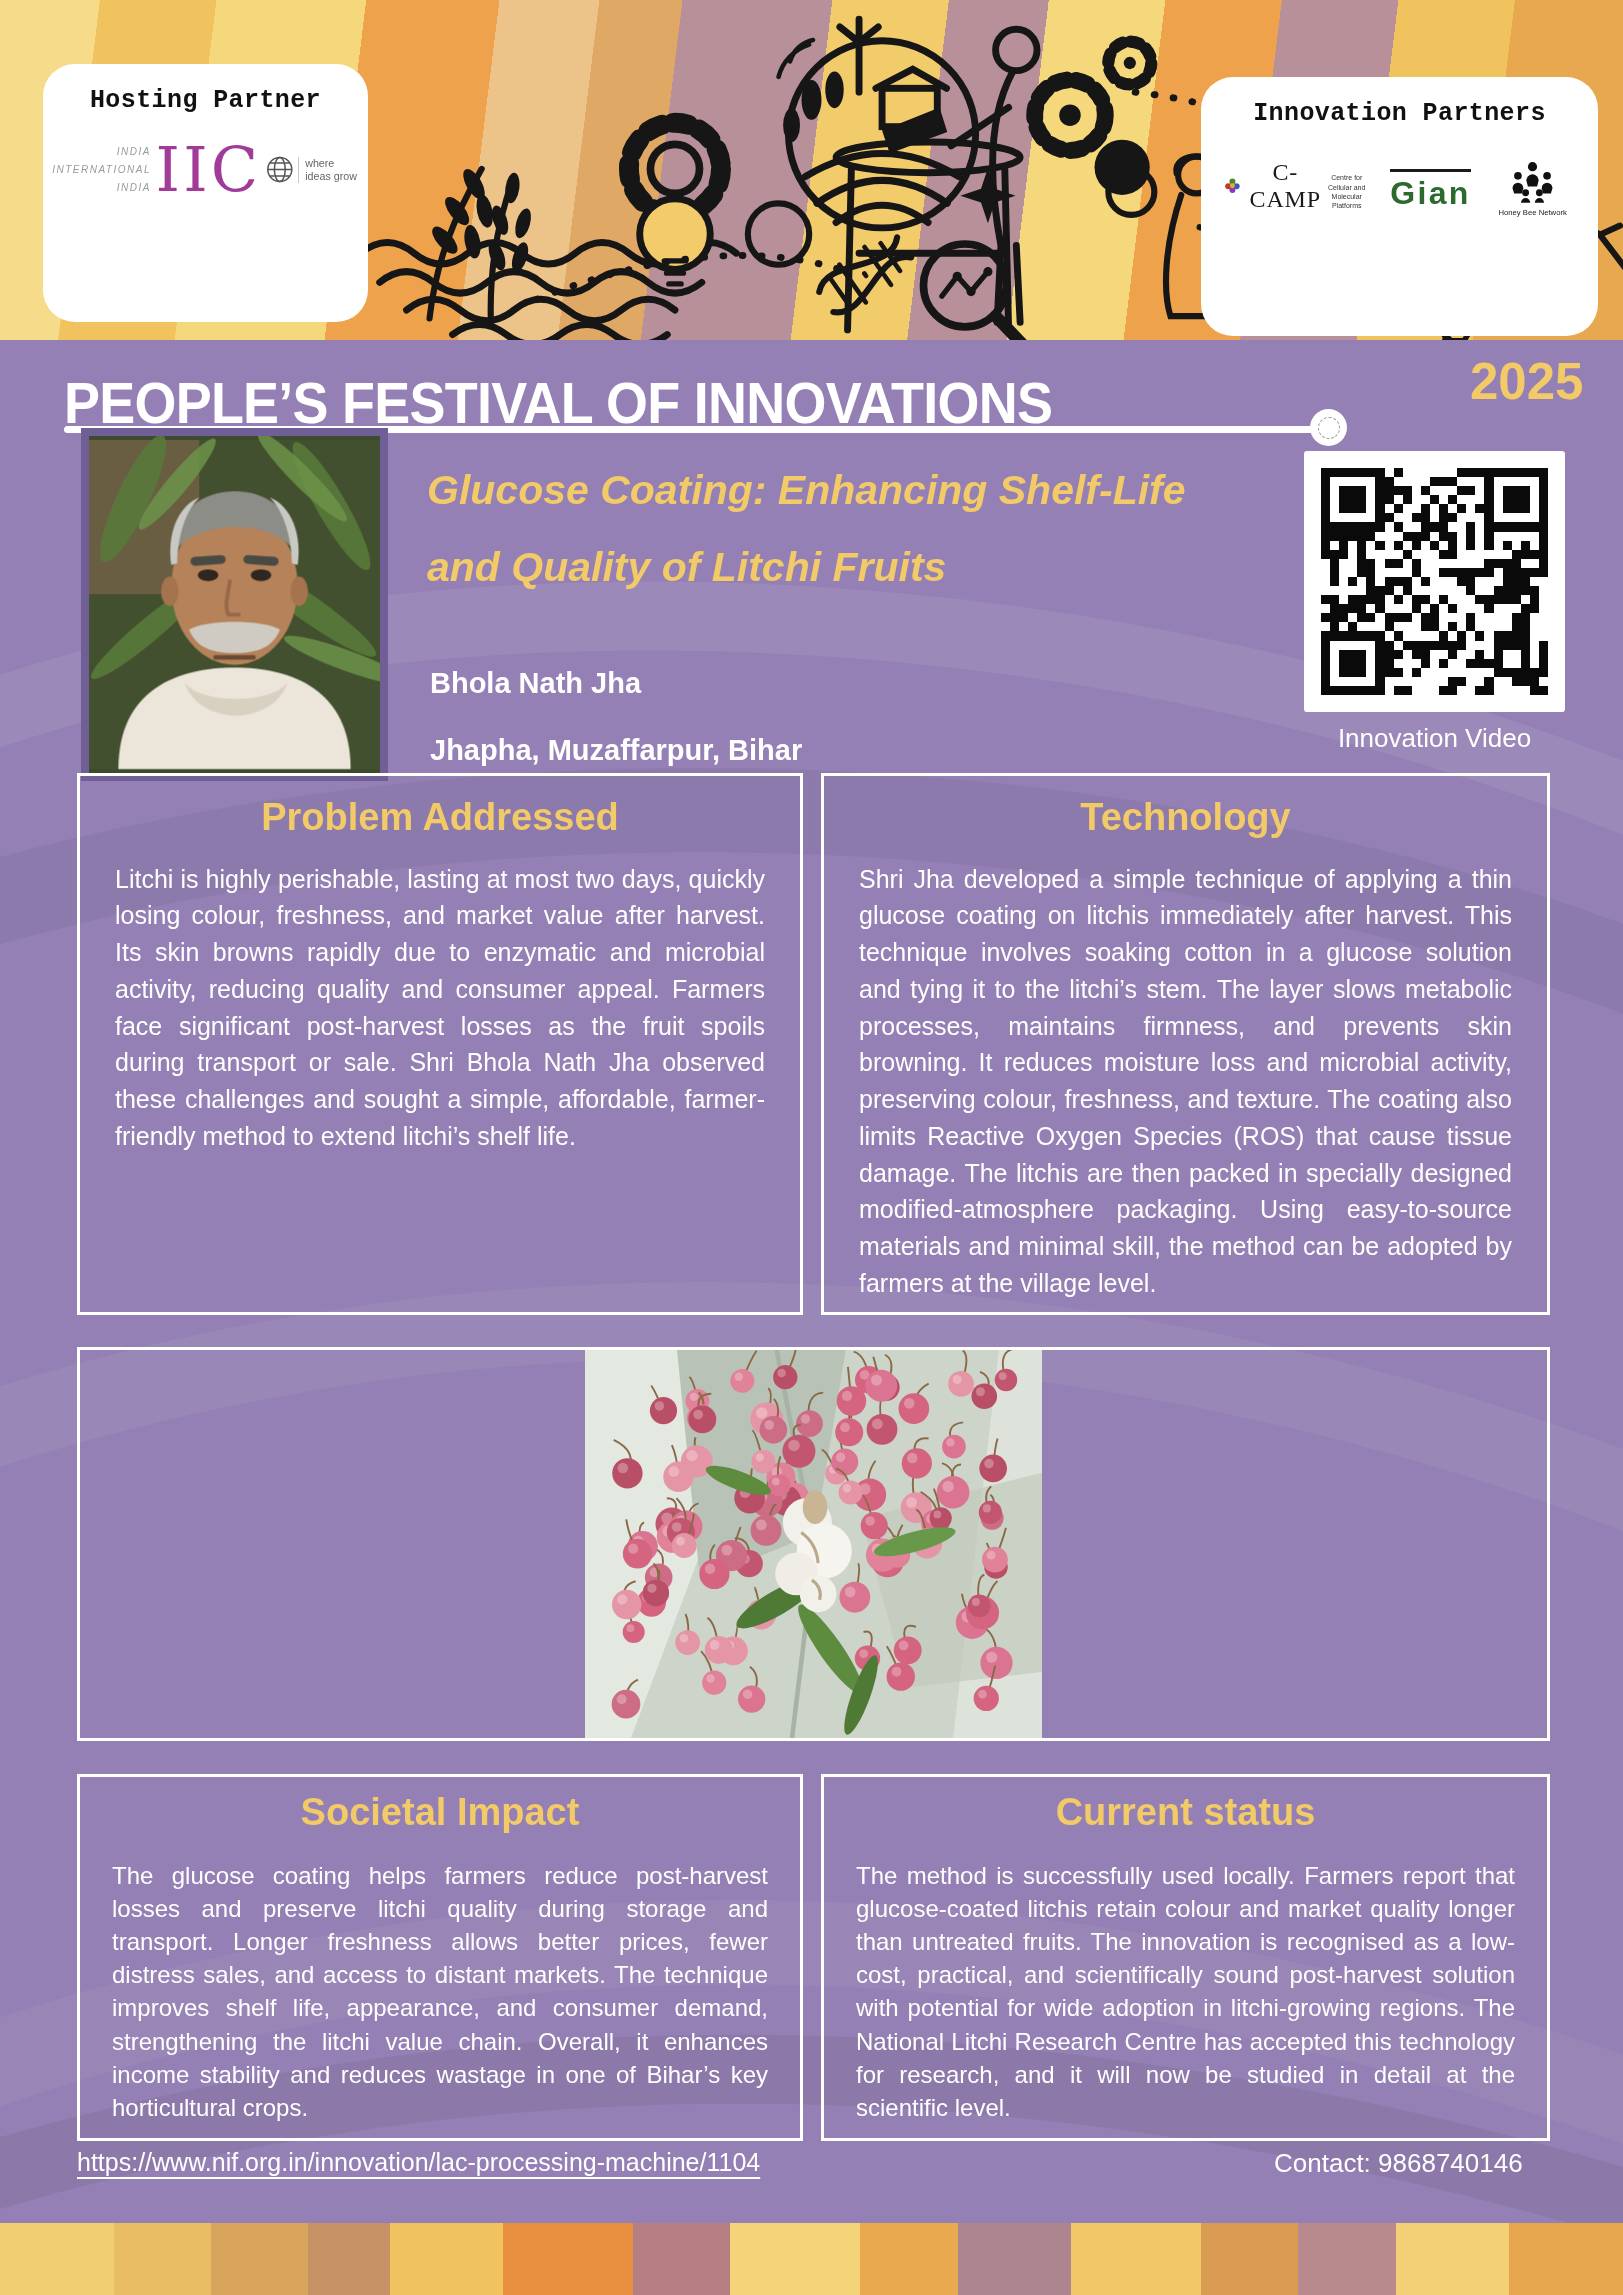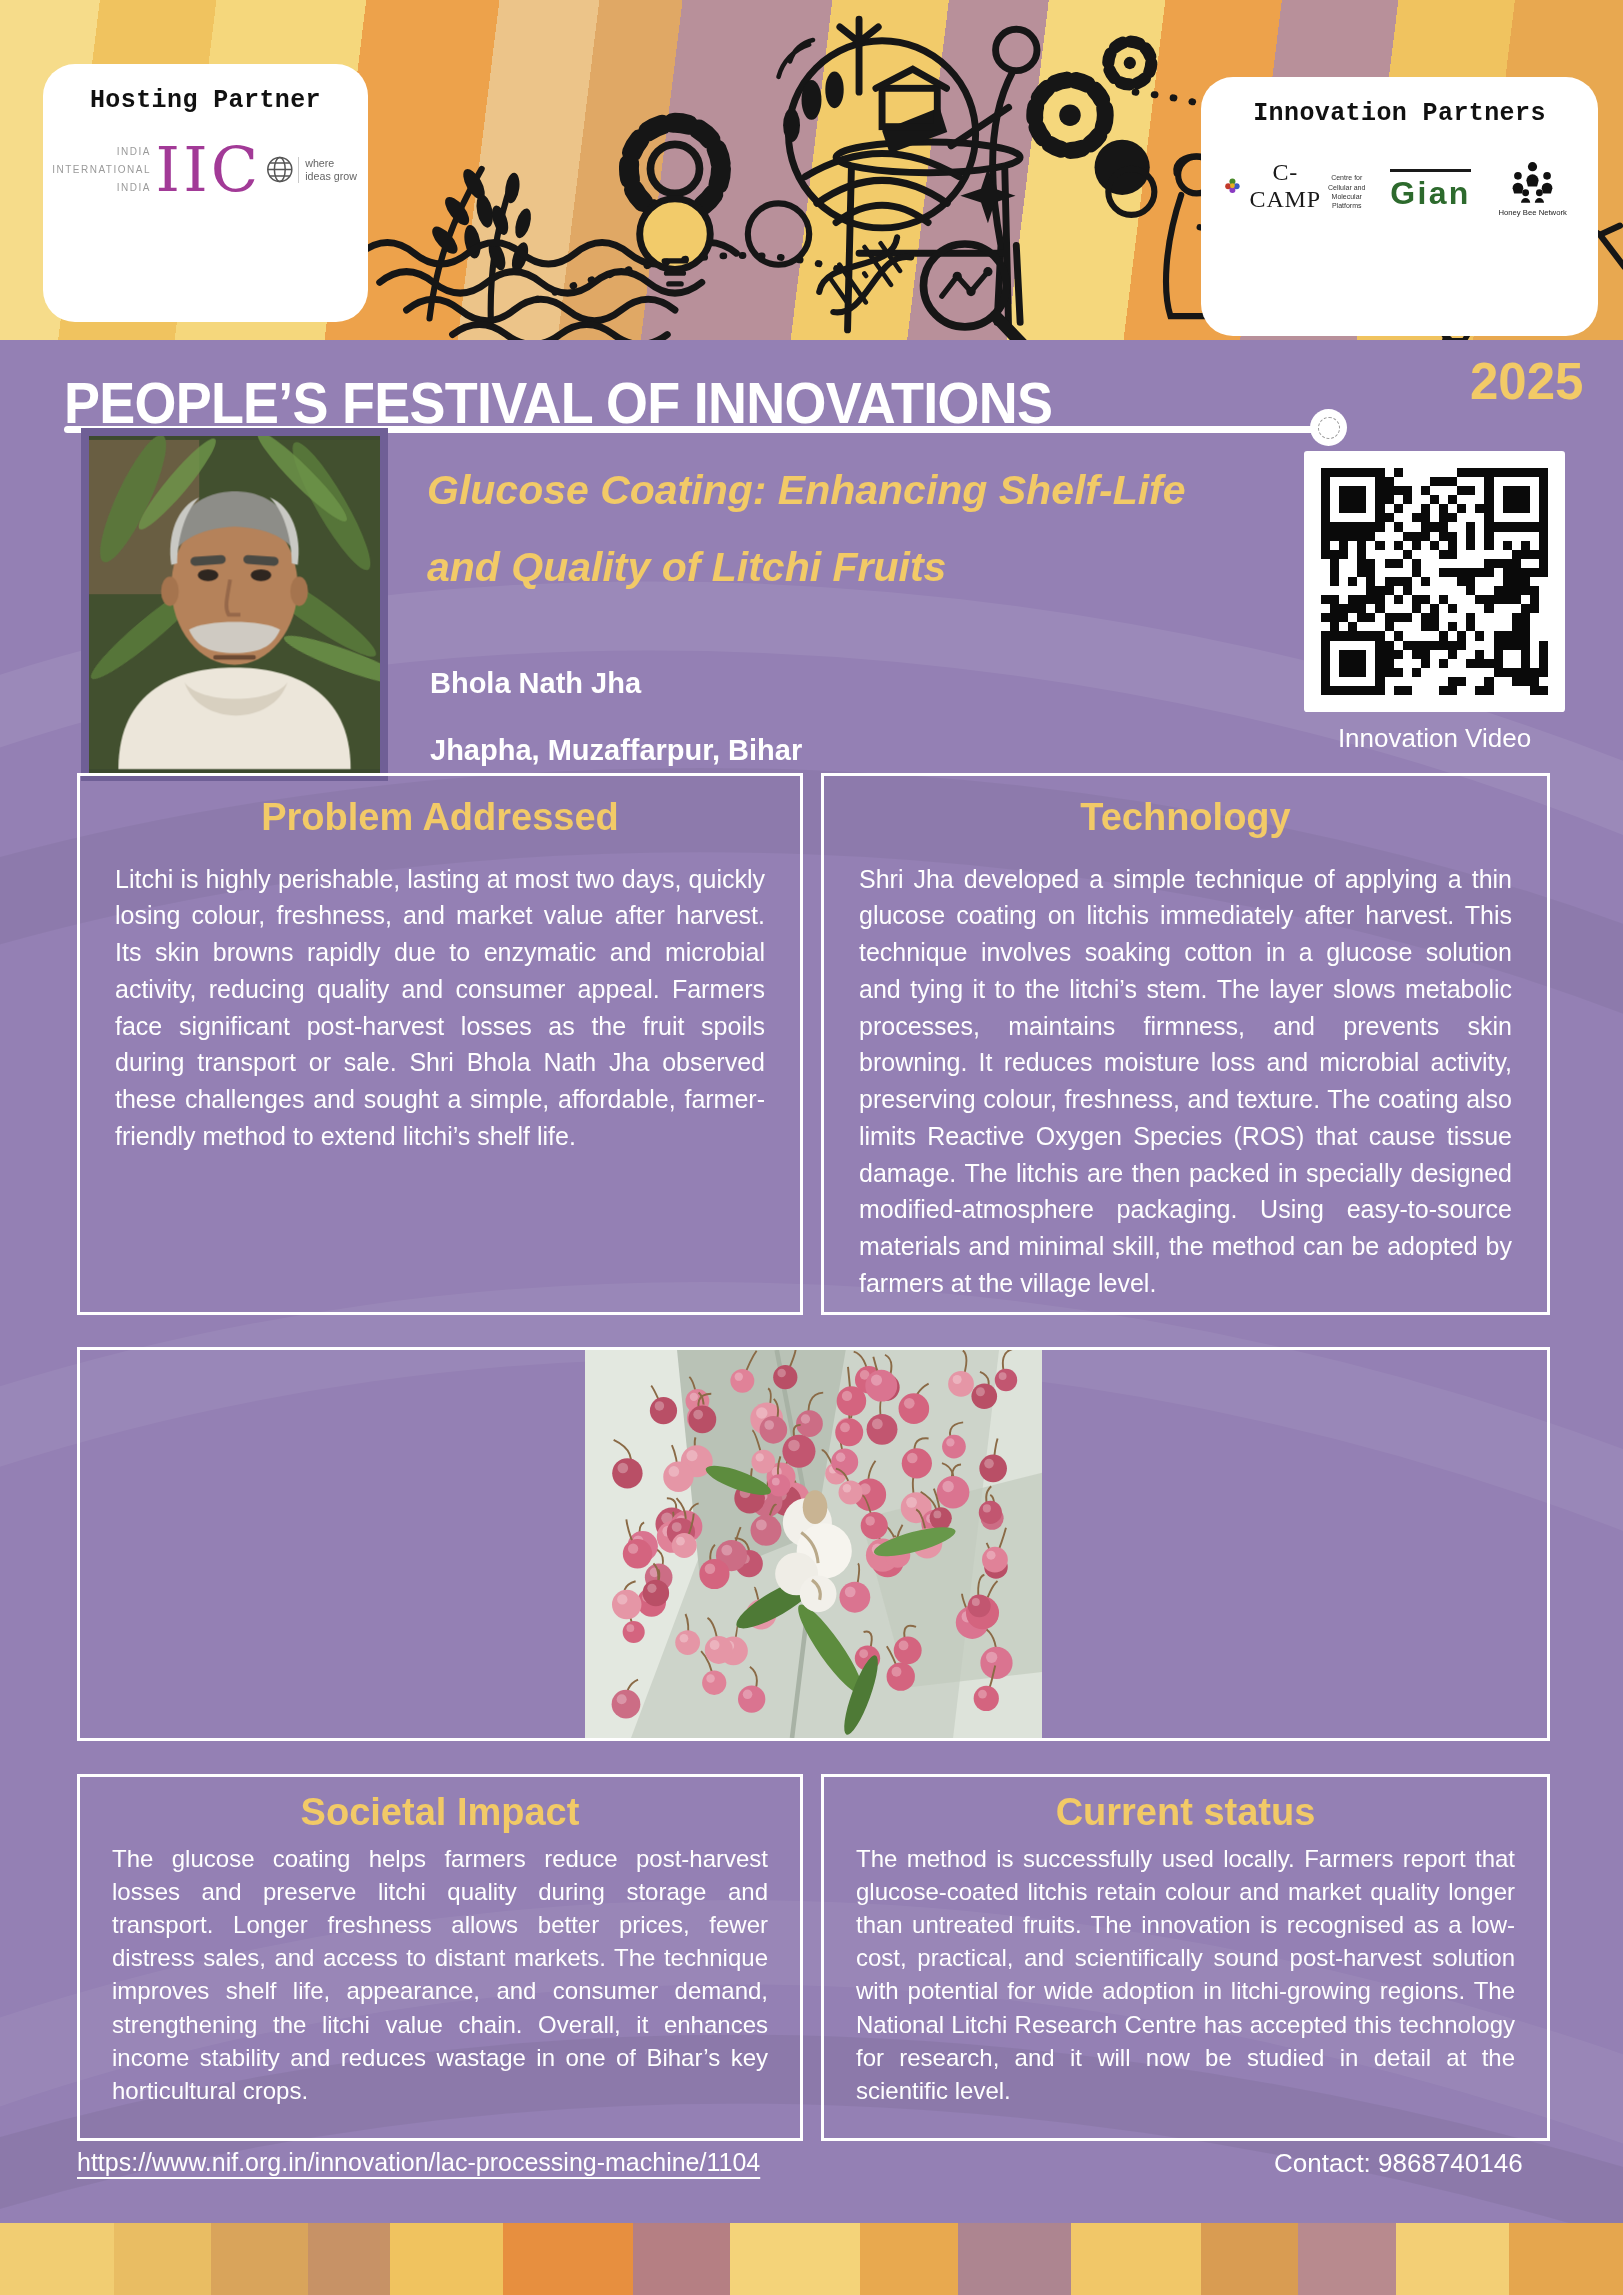--- a/index.html
+++ b/index.html
@@ -14,21 +14,21 @@
       #f5d77c 63%,#f5d77c 70%,#eda24b 70%,#eda24b 77%,#b8909a 77%,#b8909a 84%,
       #f0c35f 84%,#f0c35f 91%,#e8a850 91%,#e8a850 100%);}
   .banner-art{position:absolute;left:0;top:0;width:1623px;height:340px;}
 
   .partner-card{position:absolute;background:#fff;border-radius:32px;text-align:center;}
   .partner-card.hosting{left:43px;top:64px;width:325px;height:258px;}
   .partner-card.organizing{left:1201px;top:77px;width:397px;height:259px;}
   .partner-label{margin-top:21.5px;font-size:25px;font-weight:700;color:#111;letter-spacing:0.4px;font-family:Liberation Mono, monospace;}
 
   .iic-logo{display:flex;align-items:center;justify-content:center;gap:4.6px;margin-top:26px;padding:0 9.2px;}
-  .iic-org{text-align:right;font-size:10px;letter-spacing:1.5px;color:#9a9a9a;line-height:1.8;}
+  .iic-org{text-align:right;font-size:10px;letter-spacing:1.5px;color:#9a9a9a;line-height:1.8;font-style:italic;}
   .iic-acronym{font-family:"DejaVu Serif","Liberation Serif",serif;font-size:62px;line-height:.95;color:#a23a97;letter-spacing:3.1px;}
   .iic-tagline{font-size:10.7px;color:#666;text-align:left;width:68px;line-height:1.25;border-left:1.5px solid #c9c9c9;padding-left:6.1px;}
 
   .org-logos{display:flex;align-items:flex-start;justify-content:center;gap:20px;margin-top:31px;}
   .ccamp{display:flex;flex-direction:row;align-items:center;width:146px;}
   .ccamp-row{display:flex;align-items:center;gap:6.1px;}
   .ccamp-name{font-family:"Liberation Serif",serif;font-size:24px;color:#1a1a1a;letter-spacing:0.8px;}
   .ccamp-sub{font-size:7px;color:#333;margin-top:12.3px;line-height:1.3;}
   .gian-name{display:inline-block;font-size:32px;font-weight:700;color:#2d6a2d;letter-spacing:2.3px;border-top:3.8px solid #1a1a1a;padding-top:3.1px;margin-top:10.7px;}
   .hbn{display:flex;flex-direction:column;align-items:center;width:84px;}
@@ -59,21 +59,21 @@
     display:flex;align-items:center;justify-content:center;}
   .qr-grid{width:227px;height:227px;display:grid;grid-template-columns:repeat(25,1fr);grid-template-rows:repeat(25,1fr);}
   .qr-grid div{background:#fff;}
   .qr-grid div.b{background:#0a0a0a;}
   .qr-label{position:absolute;left:1304px;top:383px;width:261px;text-align:center;font-size:26px;color:#fff;}
 
   .panel{position:absolute;border:3.1px solid #ffffff;box-sizing:border-box;}
   .panel-heading{margin-top:20px;text-align:center;font-size:38px;font-weight:700;color:#f2ca67;}
   .panel-body{margin:21.5px 35px 0 35px;font-size:25px;line-height:1.47;color:#ffffff;text-align:justify;}
   .panel.small .panel-heading{margin-top:14px;}
-  .panel.small .panel-body{margin-top:8px;font-size:24px;line-height:1.38;margin-left:32px;margin-right:32px;}
+  .panel.small .panel-body{margin-top:25px;font-size:24px;line-height:1.38;margin-left:32px;margin-right:32px;}
 
   .p-problem{left:77px;top:433px;width:726px;height:542px;}
   .p-technology{left:821px;top:433px;width:729px;height:542px;}
   .p-photo{left:77px;top:1007px;width:1473px;height:394px;display:flex;align-items:center;justify-content:center;}
   .litchi-photo{width:457px;height:388px;}
   .litchi-photo svg{display:block;width:100%;height:100%;}
   .p-impact{left:77px;top:1434px;width:726px;height:367px;}
   .p-status{left:821px;top:1434px;width:729px;height:367px;}
 
   .footer-link{position:absolute;left:77px;top:1808px;font-size:25px;color:#ffffff;

